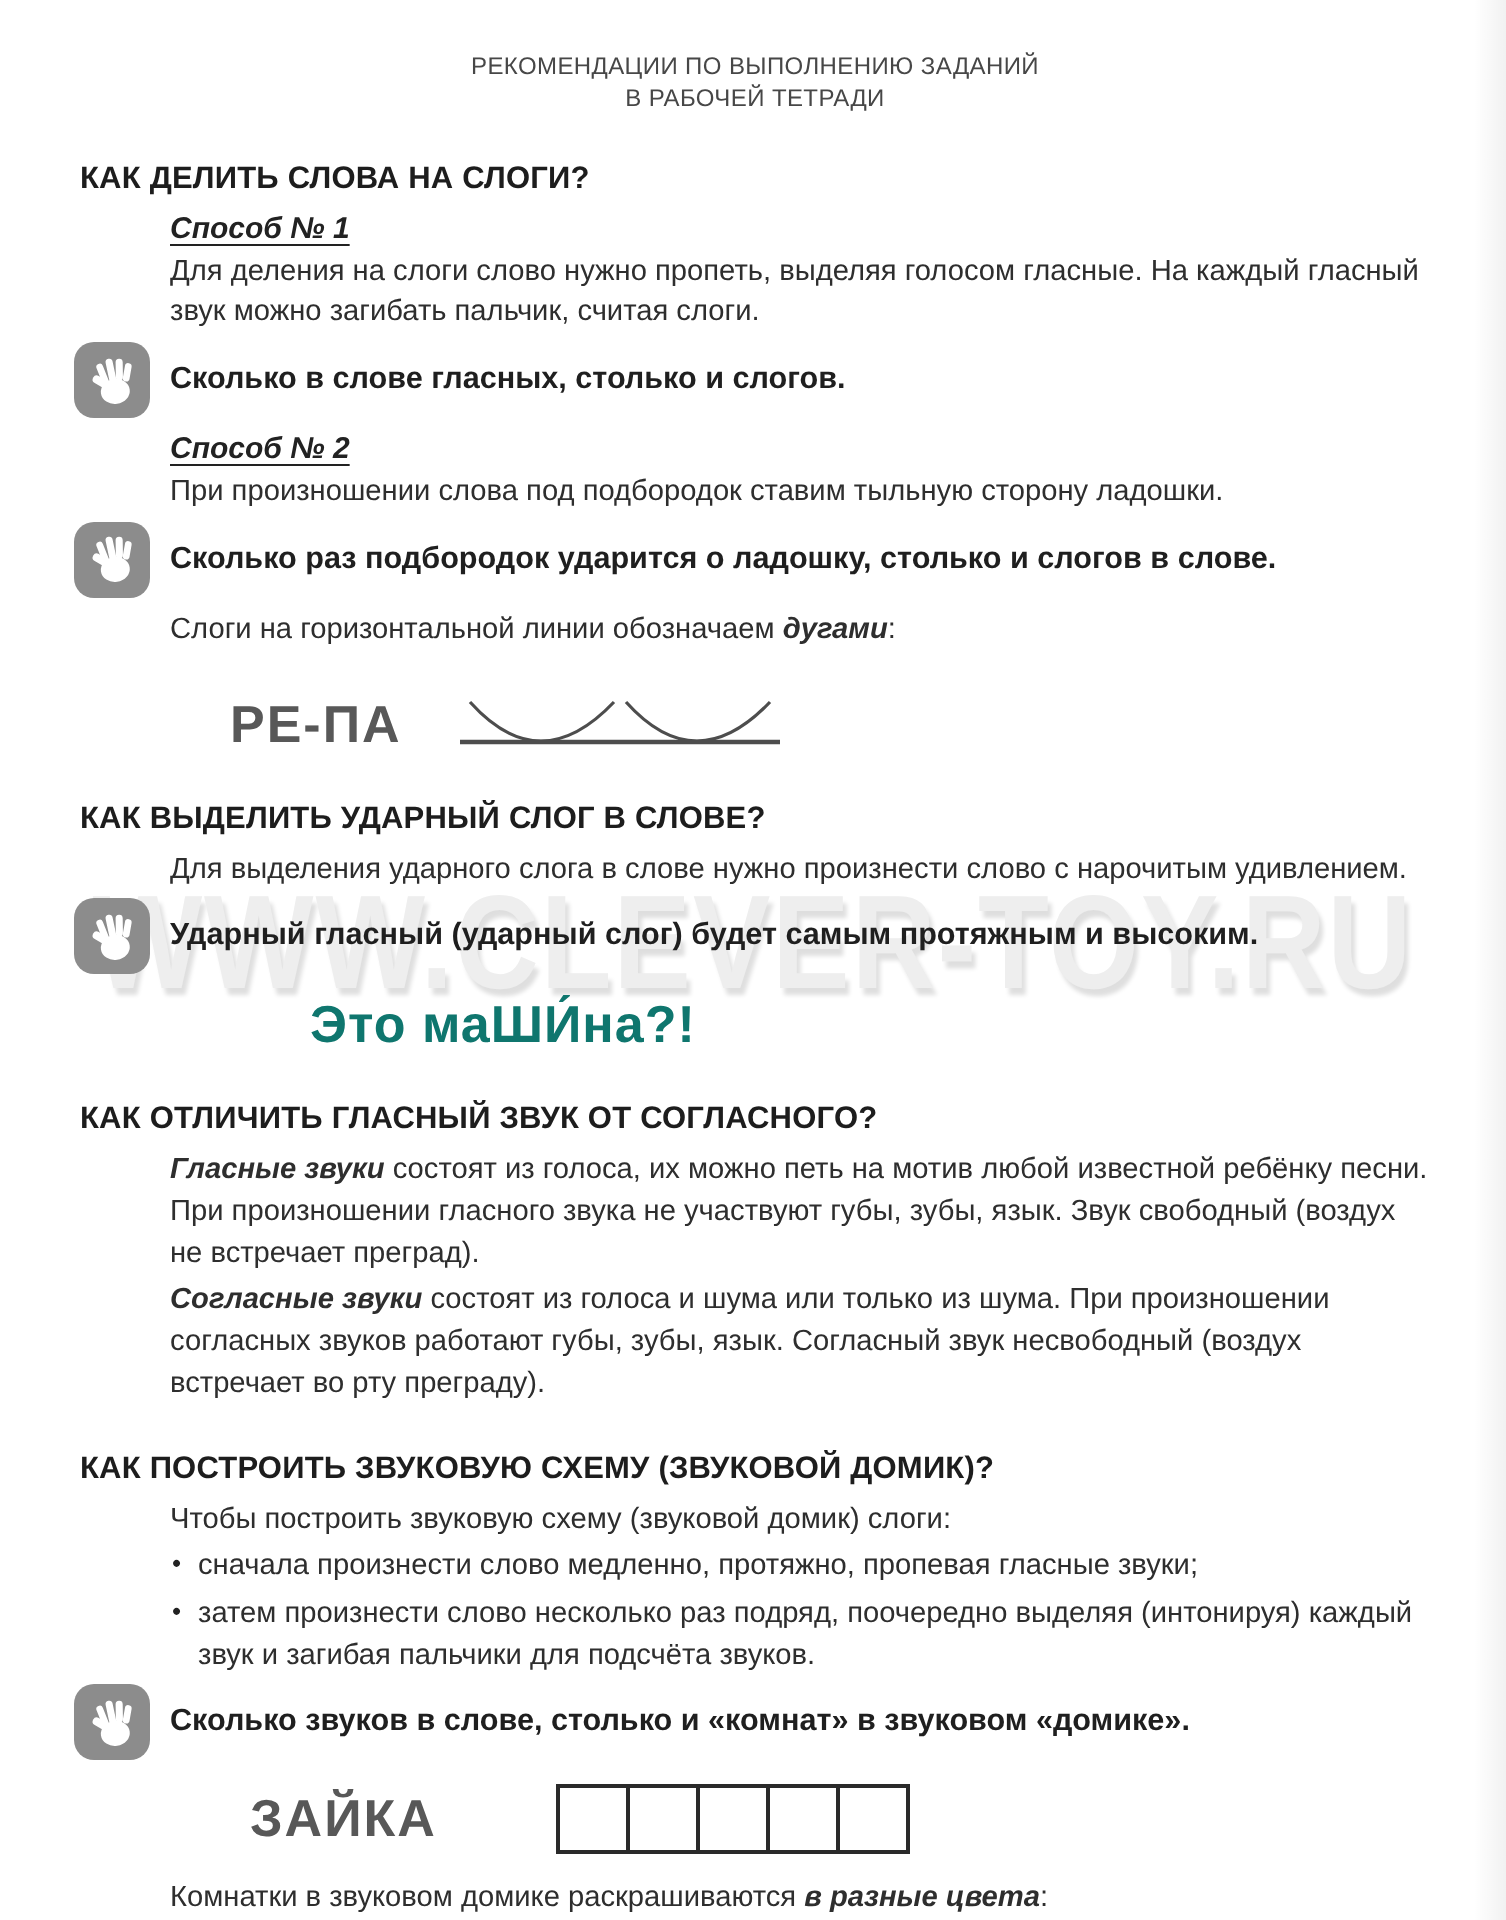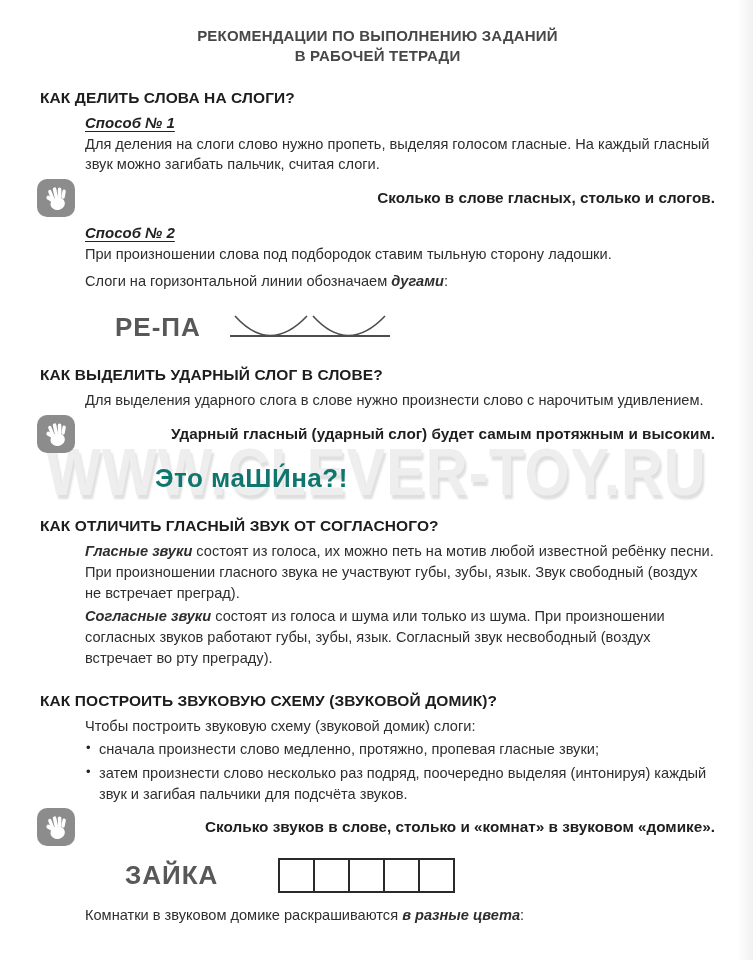--- a/index.html
+++ b/index.html
@@ -25,22 +25,22 @@
     transform:scaleY(1.15);
     z-index:0;
     white-space:nowrap;
   }
   .page {
     position:relative; z-index:1;
     padding:26px 38px 0 40px;
   }
   .title {
     text-align:center;
-    font-weight:bold;
-    font-size:15px;
+    font-weight:normal;
+    font-size:12px;
     line-height:1.32;
     color:#474747;
     letter-spacing:.2px;
   }
   h2.sec {
     font-size:15.5px;
     color:#1d1d1d;
     letter-spacing:.1px;
     margin-top:23px;
   }
@@ -56,21 +56,21 @@
   }
   p.body {
     font-size:14.6px;
     line-height:1.42;
     color:#2e2e2e;
     margin-top:3px;
   }
   .bi { font-weight:bold; font-style:italic; }
   .hand-row {
     display:flex; align-items:center; gap:10px;
-    margin-left:-3px; margin-top:4px;justify-content:space-between;
+    margin-left:-3px; margin-top:4px;
   }
   .hand-badge {
     flex:0 0 auto;
     width:38px; height:38px;
     background:#8c8c8c;
     border-radius:10px;
     display:flex; align-items:center; justify-content:center;
   }
   .hand-badge svg { transform:rotate(-8deg); }
   .rule-text {
@@ -145,20 +145,35 @@
           <ellipse cx="16.5" cy="22.3" rx="8.6" ry="7.4"></ellipse>
         </g>
       </svg>
     </div>
     <div class="rule-text">Сколько в слове гласных, столько и слогов.</div>
   </div>
   <div class="indent">
     <div class="method-label">Способ № 2</div>
     <p class="body">При произношении слова под подбородок ставим тыльную сторону ладошки.</p>
   </div>
+  <div class="hand-row">
+    <div class="hand-badge">
+      <svg width="27" height="27" viewBox="0 0 32 32" aria-hidden="true">
+        <g fill="#ffffff">
+          <rect x="3.6" y="13.2" width="11" height="4.8" rx="2.4" transform="rotate(38 9 15.5)"></rect>
+          <rect x="8.4" y="4.6" width="4" height="13" rx="2" transform="rotate(-14 10.4 11)"></rect>
+          <rect x="13.5" y="2.6" width="4.2" height="14" rx="2.1" transform="rotate(-4 15.6 9.6)"></rect>
+          <rect x="18.5" y="3.4" width="4.2" height="13" rx="2.1" transform="rotate(7 20.6 10)"></rect>
+          <rect x="23.1" y="6.6" width="4" height="11" rx="2" transform="rotate(18 25.1 12)"></rect>
+          <ellipse cx="16.5" cy="22.3" rx="8.6" ry="7.4"></ellipse>
+        </g>
+      </svg>
+    </div>
+    <div class="rule-text">Сколько раз подбородок ударится о ладошку, столько и слогов в слове.</div>
+  </div>
   <div class="indent mt6">
     <p class="body"><span>Слоги на горизонтальной линии обозначаем </span><span class="bi">дугами</span><span>:</span></p>
   </div>
   <div class="repa-row">
     <div class="display-word">РЕ-ПА</div>
     <svg width="162" height="34" viewBox="0 0 162 34" aria-hidden="true">
       <path d="M6 7 Q 41 46 78 7" fill="none" stroke="#4d4d4d" stroke-width="1.6"></path>
       <path d="M84 7 Q 119 46 156 7" fill="none" stroke="#4d4d4d" stroke-width="1.6"></path>
       <line x1="1" y1="27" x2="161" y2="27" stroke="#4d4d4d" stroke-width="2.2"></line>
     </svg>

